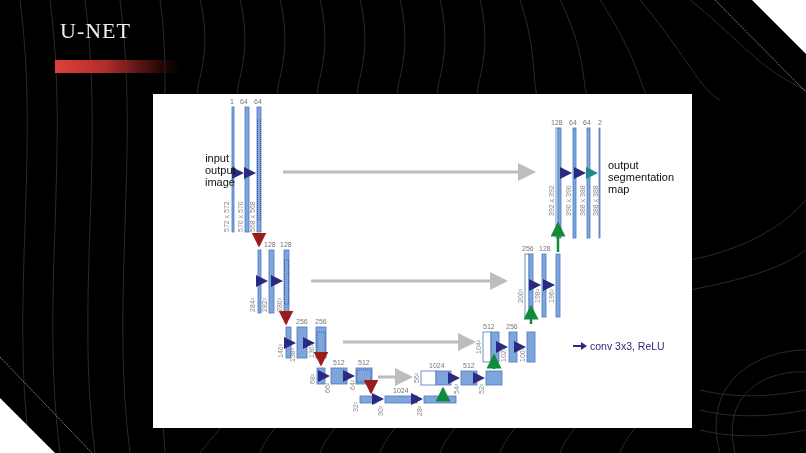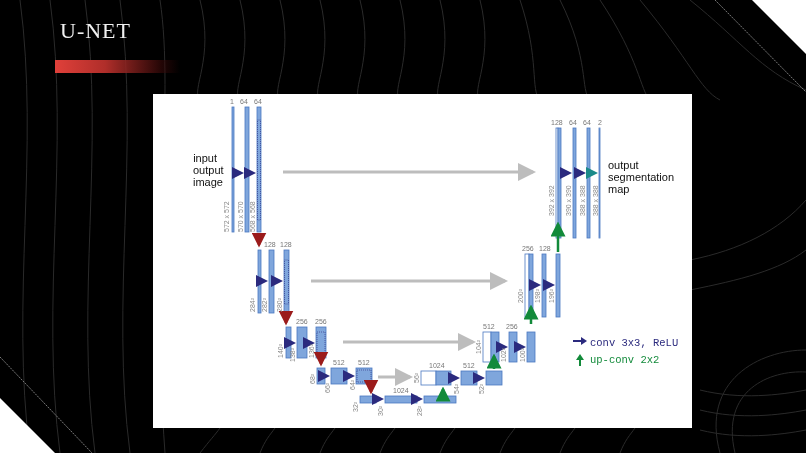--- a/index.html
+++ b/index.html
@@ -6,21 +6,21 @@
   body { width:806px; height:453px; background:#000; position:relative; overflow:hidden; font-family:"Liberation Sans", sans-serif; }
   .bg-svg { position:absolute; left:0; top:0; }
   .title { position:absolute; left:60px; top:18px; color:#f0f0f0; font-family:"Liberation Serif", serif; font-size:22px; letter-spacing:1px; }
   .accent-bar { position:absolute; left:55px; top:60px; width:125px; height:13px; background:linear-gradient(90deg,#e0403a 0%, #b02e2a 40%, rgba(60,10,10,0.6) 85%, rgba(0,0,0,0) 100%); }
   .panel { position:absolute; left:153px; top:94px; width:539px; height:334px; background:#fff; }
   .diagram { position:absolute; left:0; top:0; }
   .lbl { position:absolute; font-size:7px; color:#777; font-family:"Liberation Sans", sans-serif; white-space:nowrap; }
   .vlbl { position:absolute; font-size:7px; color:#888; transform-origin:left top; transform:rotate(-90deg); white-space:nowrap; }
   .side-text { position:absolute; font-size:11px; color:#111; line-height:12px; }
   .legend { position:absolute; left:420px; top:243px; font-size:10.5px; }
-  .legend-row { display:flex; align-items:flex-start; height:17px;font-family:Liberation Mono, monospace; }
+  .legend-row { display:flex; align-items:center; height:17px; }
   .legend-row svg { margin-right:3px; }
 </style>
 </head>
 <body>
 
 <svg class="bg-svg" width="806" height="453" viewBox="0 0 806 453">
   <g fill="none" stroke="#2a2a2a" stroke-width="1">
     <path d="M20 0 C 40 150, 10 300, 30 453"></path>
     <path d="M50 0 C 70 150, 40 300, 60 453"></path>
     <path d="M85 0 C 105 150, 75 300, 95 453"></path>
@@ -172,21 +172,21 @@
     </g>
 
     <g stroke="#128a3a" stroke-width="2.5" marker-end="url(#mUp)">
       <line x1="290" y1="302" x2="290" y2="295"></line>
       <line x1="341" y1="275" x2="341" y2="262"></line>
       <line x1="378" y1="230" x2="378" y2="213"></line>
       <line x1="405" y1="158" x2="405" y2="130"></line>
     </g>
   </svg>
 
-  <div class="side-text" style="left:40px; top:58px; text-align:right; width:24px;">
+  <div class="side-text" style="left:52px; top:58px; text-align:right; width:24px;">
     <div>input</div>
     <div>output</div>
     <div>image</div>
   </div>
   <div class="side-text" style="left:455px; top:65px;">
     <div>output</div>
     <div>segmentation</div>
     <div>map</div>
   </div>
 
@@ -257,21 +257,14 @@
   <div class="vlbl" style="left:439px; top:122px;">388 x 388</div>
 
   <div class="legend">
     <div class="legend-row">
       <svg width="14" height="8">
           <line x1="0" y1="4" x2="9" y2="4" stroke="#2b2a7e" stroke-width="2"></line>
           <path d="M8,0 L14,4 L8,8 z" fill="#2b2a7e"></path>
         </svg>
       <span style="color:#2b2a7e">conv 3x3, ReLU</span>
     </div>
-    <div class="legend-row">
-      <svg width="14" height="12">
-          <line x1="7" y1="5" x2="7" y2="12" stroke="#128a3a" stroke-width="2"></line>
-          <path d="M3,6 L7,0 L11,6 z" fill="#128a3a"></path>
-        </svg>
-      <span style="color:#128a3a">up-conv 2x2</span>
-    </div>
   </div>
 </div>
 
 </body></html>

